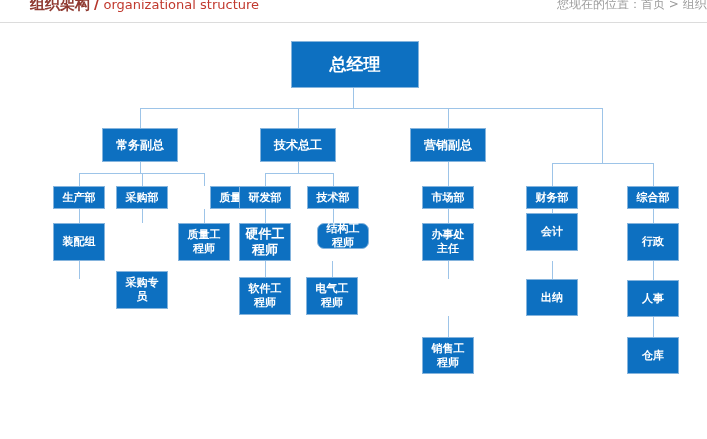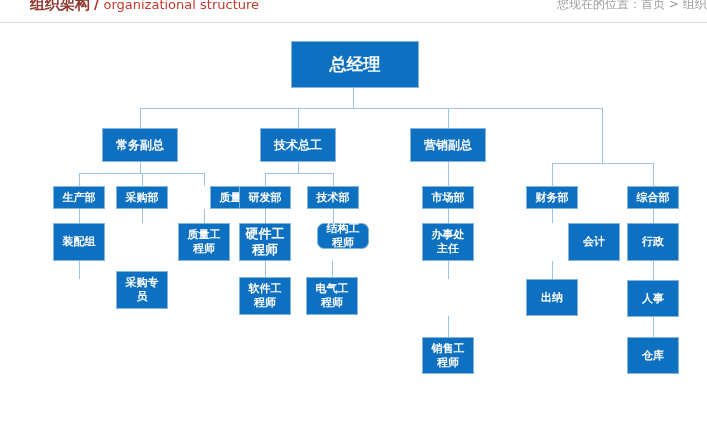--- a/index.html
+++ b/index.html
@@ -79,21 +79,21 @@
       <div class="node" style="left: 116px; top: 223px; width: 52px; height: 38px; font-size: 11px; margin-top: 48px;">采购专
 员</div>
       <div class="node" style="left: 178px; top: 223px; width: 52px; height: 38px; font-size: 11px;">质量工
 程师</div>
       <div class="node" style="left: 239px; top: 223px; width: 52px; height: 38px; font-size: 13px;">硬件工
 程师</div>
       <div class="node" style="left: 317px; top: 223px; width: 52px; height: 26px; font-size: 11px; border-radius: 7px;">结构工
 程师</div>
       <div class="node" style="left: 422px; top: 223px; width: 52px; height: 38px; font-size: 11px;">办事处
 主任</div>
-      <div class="node" style="left: 526px; top: 223px; width: 52px; height: 38px; font-size: 11px; margin-left: 42px;">会计</div>
+      <div class="node" style="left: 526px; top: 213px; width: 52px; height: 38px; font-size: 11px;">会计</div>
       <div class="node" style="left: 627px; top: 223px; width: 52px; height: 38px; font-size: 11px;">行政</div>
       <div class="node" style="left: 239px; top: 277px; width: 52px; height: 38px; font-size: 11px;">软件工
 程师</div>
       <div class="node" style="left: 306px; top: 277px; width: 52px; height: 38px; font-size: 11px;">电气工
 程师</div>
       <div class="node" style="left: 526px; top: 279px; width: 52px; height: 37px; font-size: 11px;">出纳</div>
       <div class="node" style="left: 627px; top: 280px; width: 52px; height: 37px; font-size: 11px;">人事</div>
       <div class="node" style="left: 422px; top: 337px; width: 52px; height: 37px; font-size: 11px;">销售工
 程师</div>
       <div class="node" style="left: 627px; top: 337px; width: 52px; height: 37px; font-size: 11px;">仓库</div>

